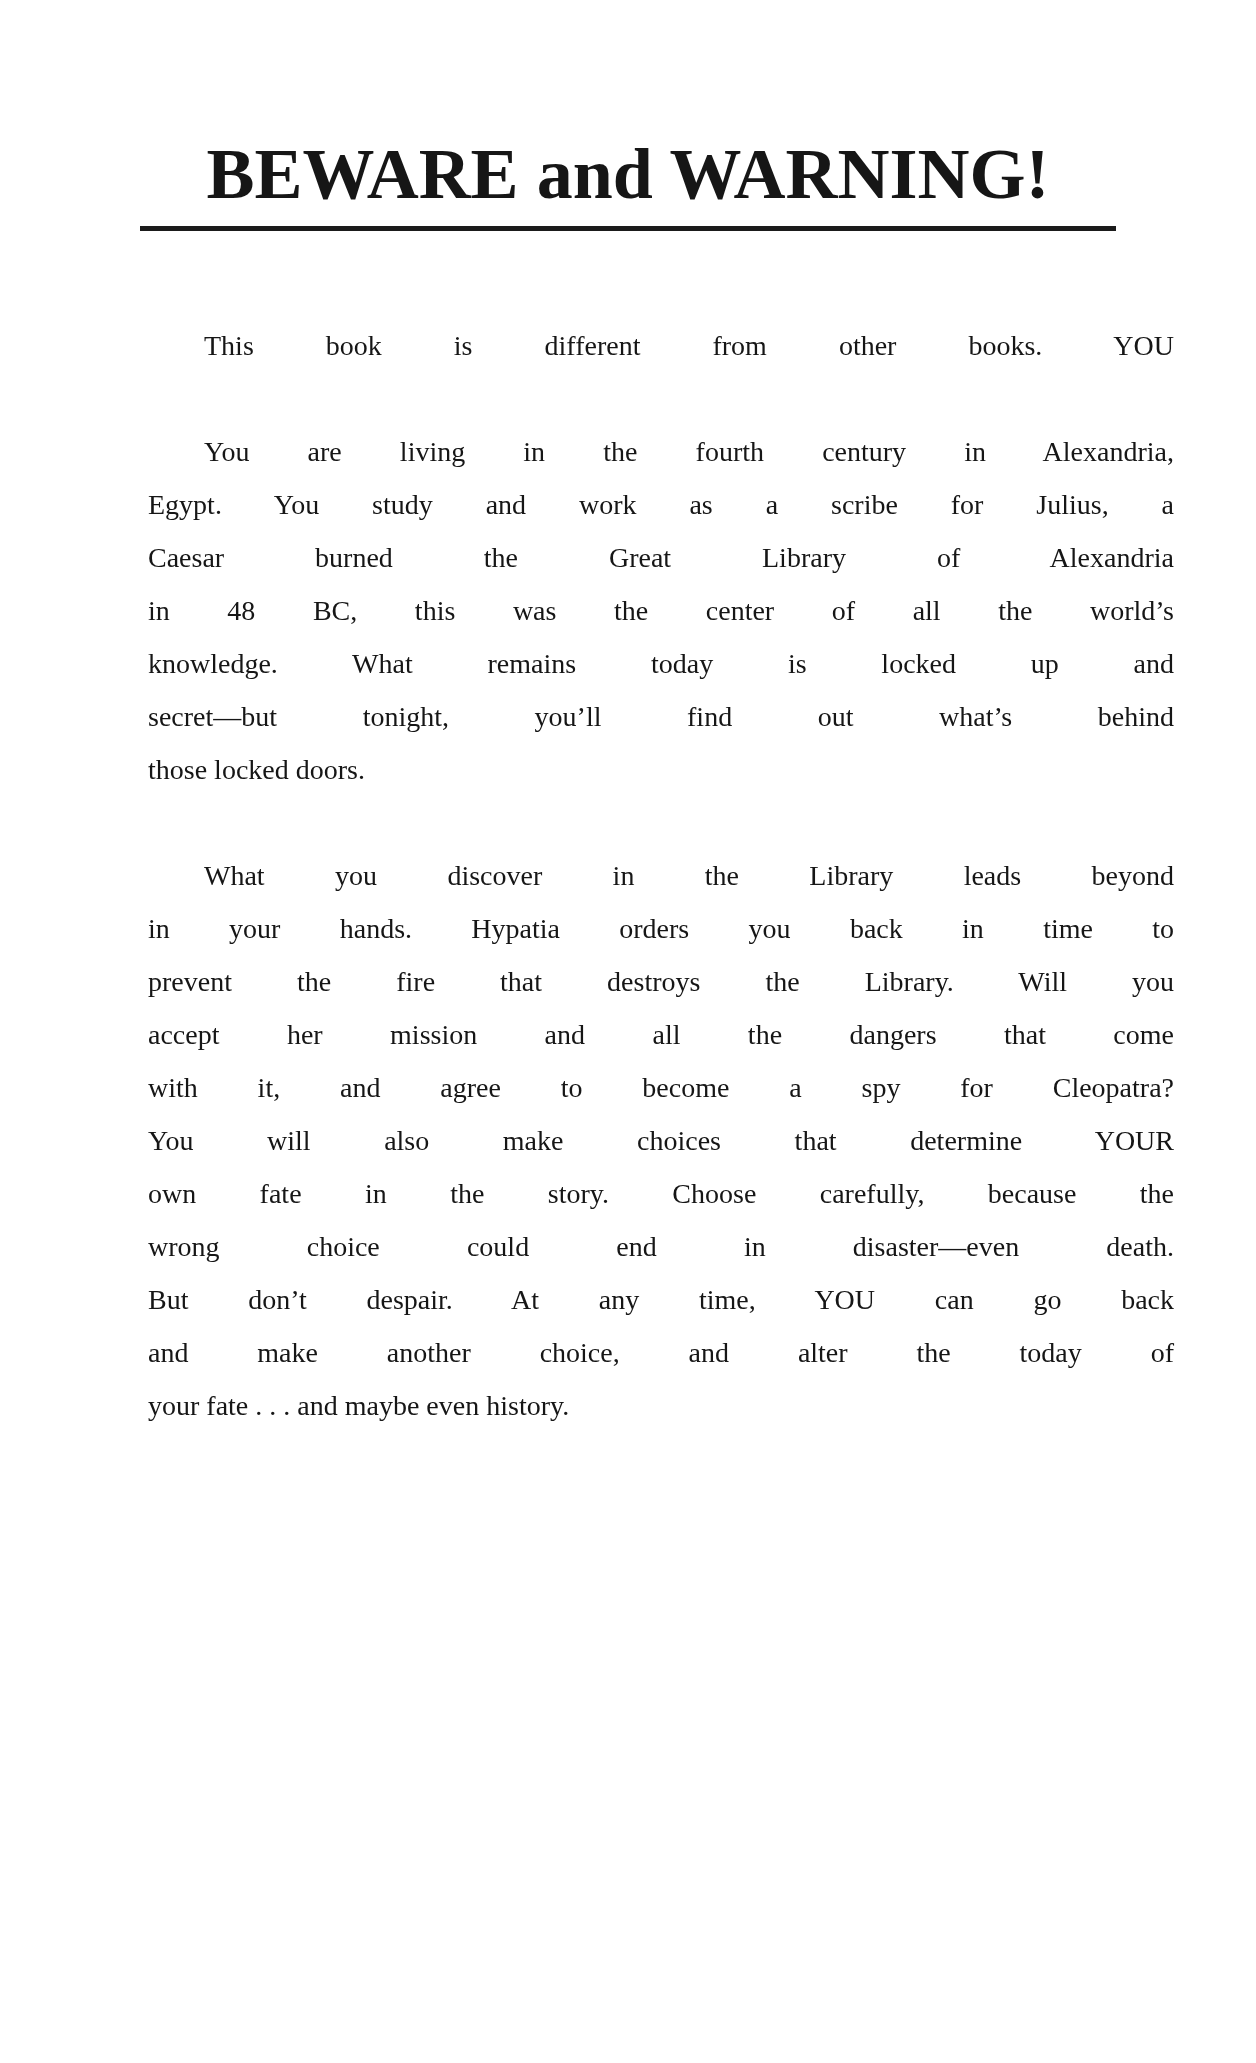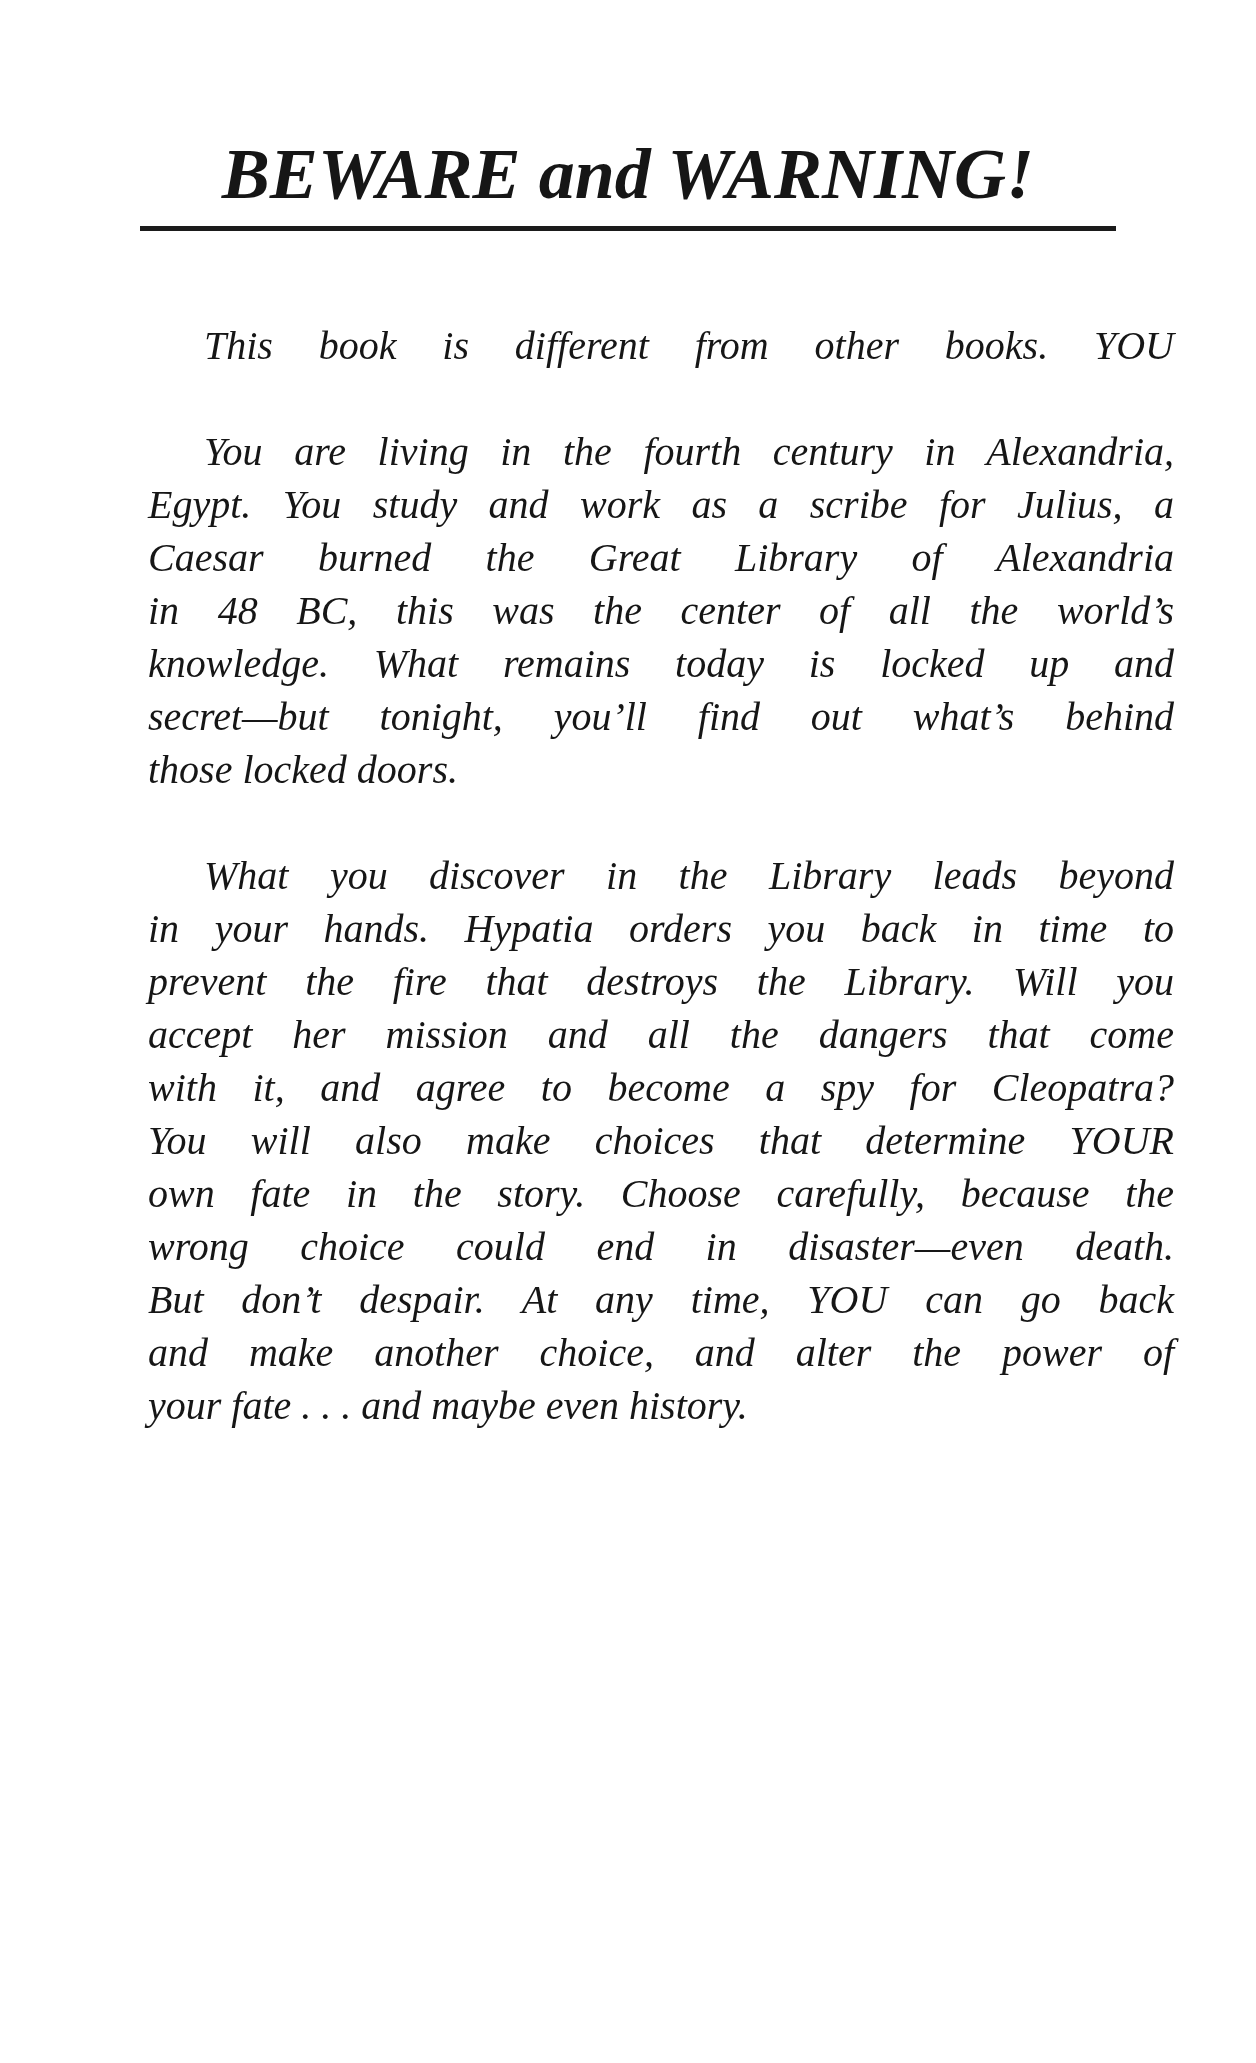--- a/index.html
+++ b/index.html
@@ -8,41 +8,40 @@
     background: #ffffff;
   }
   .page {
     position: relative;
     width: 1256px;
     height: 1638px;
     background: #ffffff;
     color: #161616;
     font-family: "Liberation Serif", serif;
     overflow: hidden;
-    font-style: italic;
   }
   .title {
     margin: 0;
     padding-top: 136px;
     text-align: center;
     font-size: 72px;
     line-height: 76px;
     font-weight: bold;
     color: #161616;
     font-family: "Liberation Serif", serif;
   }
   .rule {
     width: 976px;
     height: 5px;
     background: #1b1b1b;
     margin: 14px auto 0 auto;
   }
   .body {
     padding: 88px 82px 0 148px;
-    font-size: 40px;
+    font-size: 28px;
     line-height: 53px;
   }
   .paragraph {
     margin: 0 0 53px 0;
   }
   .line {
     text-align: justify;
     text-align-last: justify;
   }
   .line--first {
@@ -74,17 +73,17 @@
       <div class="paragraph">
         <div class="line line--first">What you discover in the Library leads beyond</div>
         <div class="line">in your hands. Hypatia orders you back in time to</div>
         <div class="line">prevent the fire that destroys the Library. Will you</div>
         <div class="line">accept her mission and all the dangers that come</div>
         <div class="line">with it, and agree to become a spy for Cleopatra?</div>
         <div class="line">You will also make choices that determine YOUR</div>
         <div class="line">own fate in the story. Choose carefully, because the</div>
         <div class="line">wrong choice could end in disaster—even death.</div>
         <div class="line">But don’t despair. At any time, YOU can go back</div>
-        <div class="line">and make another choice, and alter the power of</div>
+        <div class="line">and make another choice, and alter the today of</div>
         <div class="line line--last">your fate . . . and maybe even history.</div>
       </div>
     </div>
 </div>
 
 </body></html>

